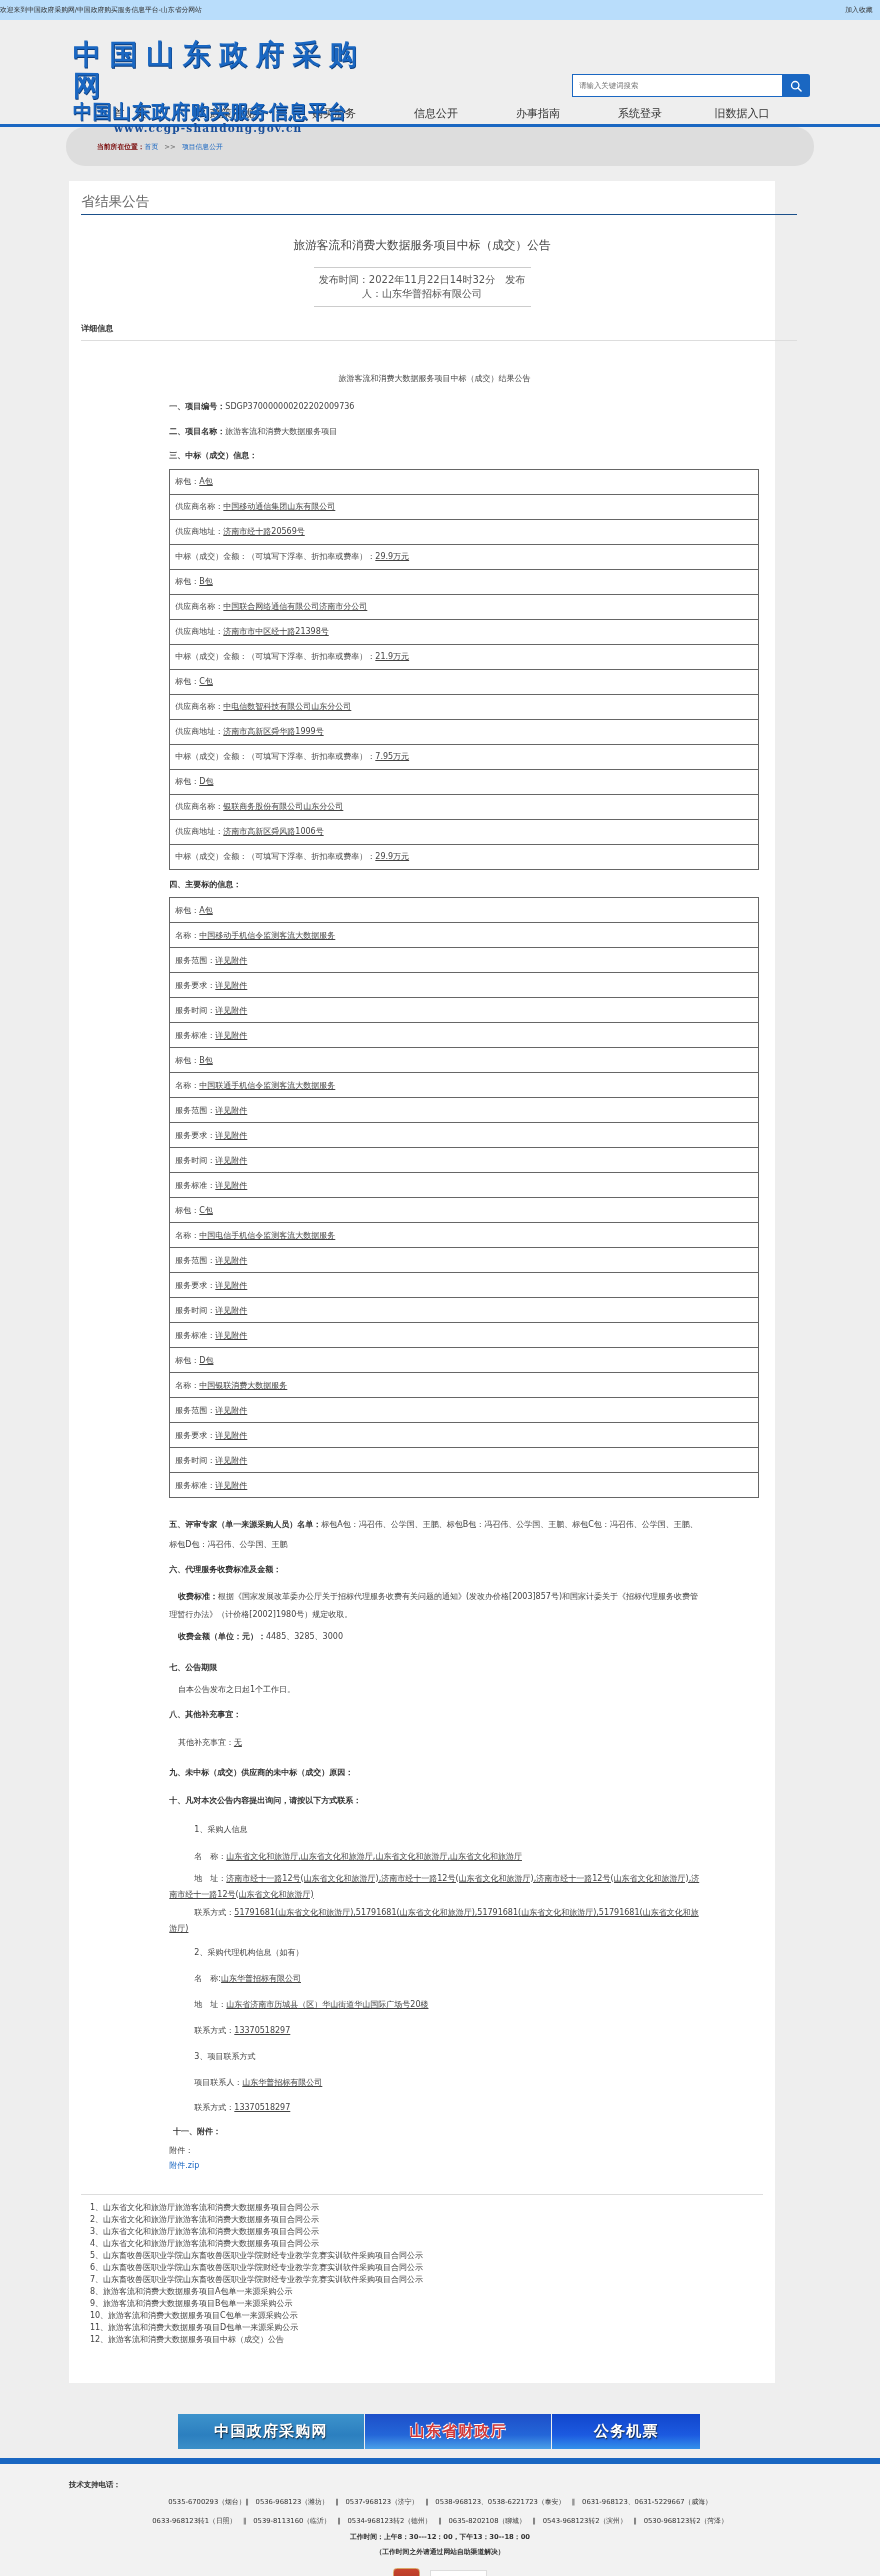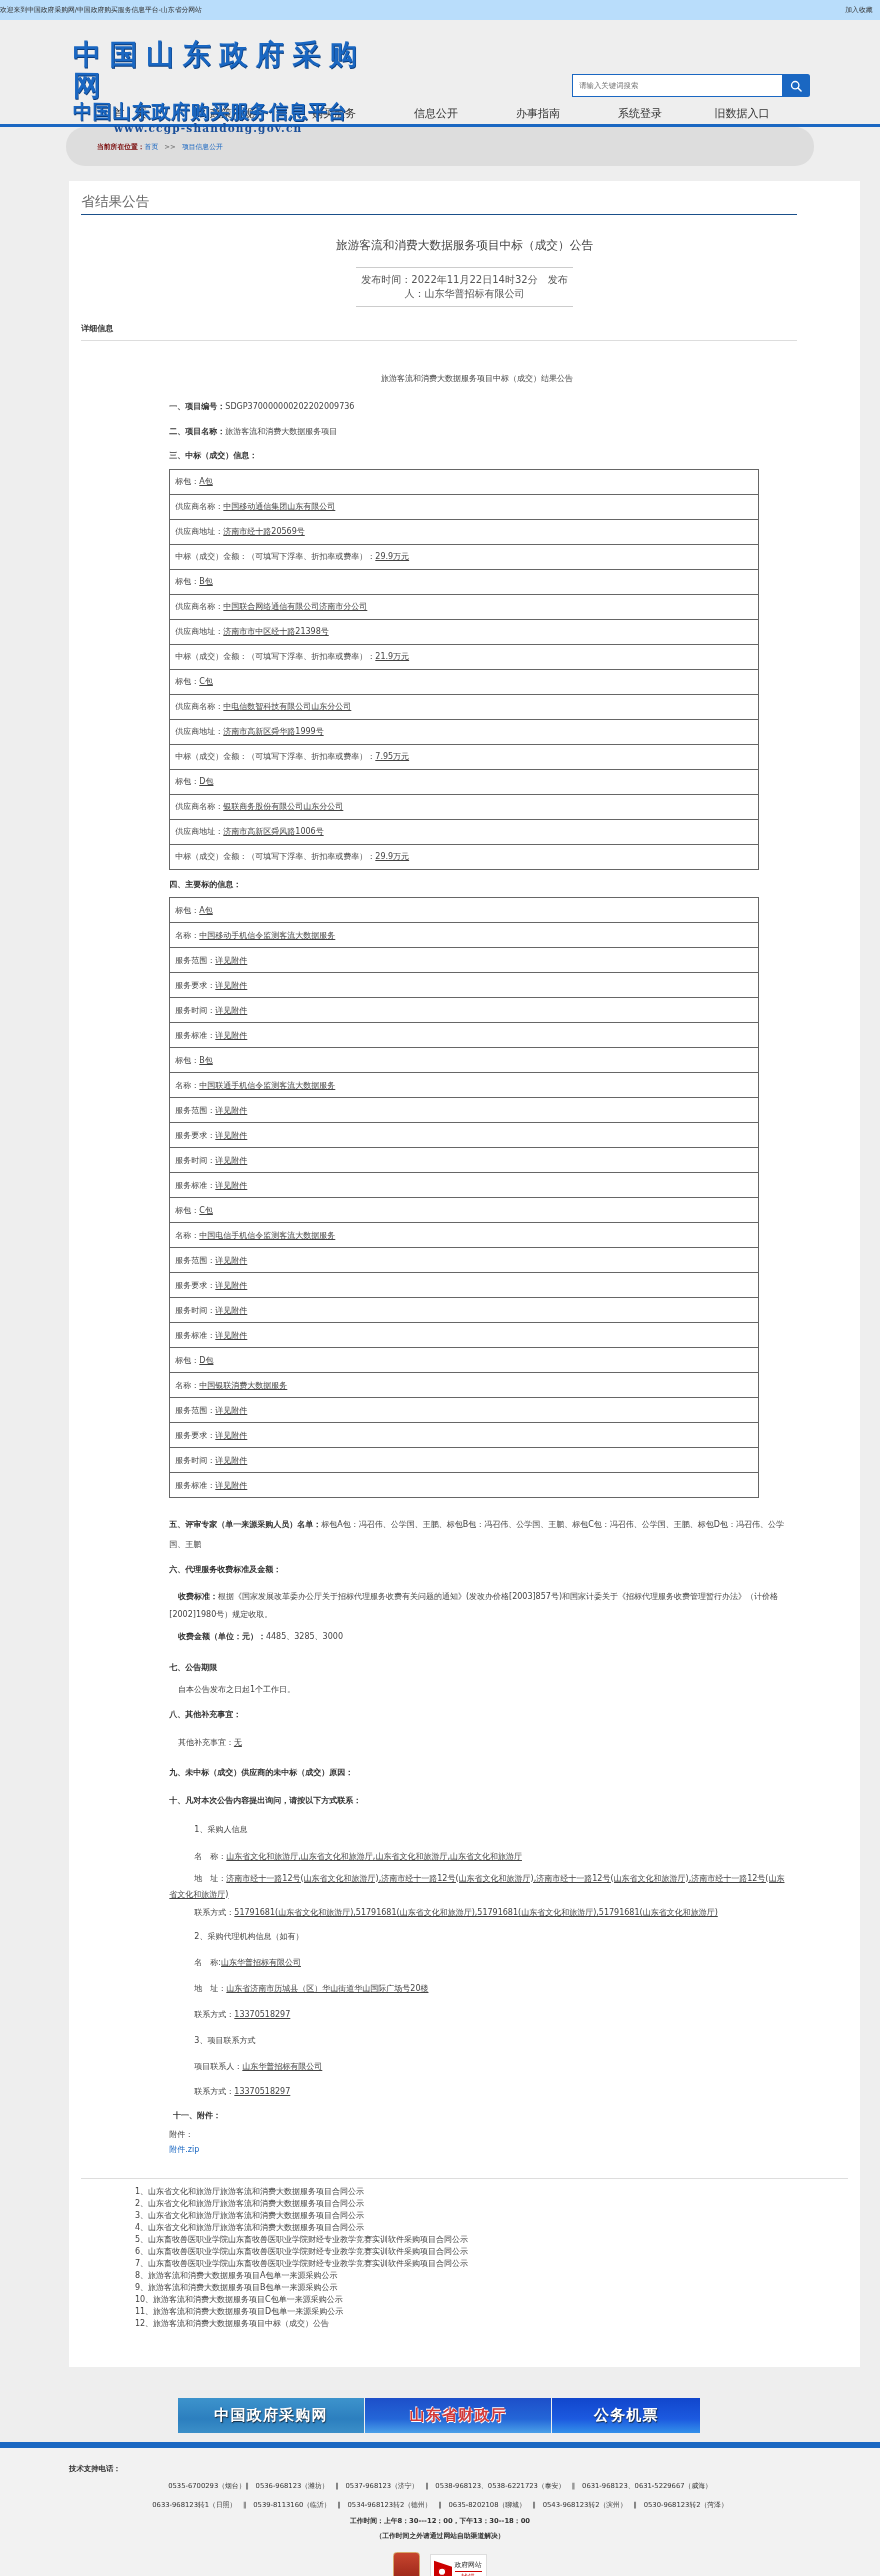--- a/index.html
+++ b/index.html
@@ -14,38 +14,38 @@
   .logo .l3 { font-size: 10.5px; font-weight: bold; letter-spacing: 1.2px; line-height: 12.3px; color: #1a4f9a; margin-left: 41px; }
   .search { position: absolute; left: 572px; top: 54px; width: 238px; height: 23.4px; display: flex; }
   .search input { width: 210px; height: 23.4px; border: 1.9px solid #1a67c2; border-right: none; font-size: 7.4px; padding-left: 6.2px; color: #666; background: #fff; outline: none; font-family: inherit; }
   .search .btn { width: 28px; height: 23.4px; background: #1a67c2; border-radius: 0 2.5px 2.5px 0; display: flex; align-items: center; justify-content: center; cursor: pointer; }
   .nav { height: 21.6px; display: flex; align-items: center; padding-left: 79px; border-bottom: 3.7px solid #1a67c2; background: #eeeeee; height: 25px; }
   .nav .item { font-size: 11px; color: #333; margin-right: 0; width: 102px; cursor: pointer; text-align: center; }
   .crumb-wrap { width: 748px; margin-left: 66px; height: 39px; background: #dddddd; display: flex; align-items: center; padding-left: 31px; font-size: 6.8px; border-radius: 19px; }
   .crumb-wrap .lbl { color: #7a0a0a; font-weight: bold; }
   .crumb-wrap .lnk { color: #1a67c2; }
   .crumb-wrap .sep { color: #777; margin: 0 6.2px; }
-  .panel { width: 791px; margin: 15px 0 0 69px; background: #fff; padding: 12.3px 12.3px 37px 12.3px; }
+  .panel { width: 706px; margin: 15px 0 0 69px; background: #fff; padding: 12.3px 12.3px 37px 12.3px; }
   .section-title { font-size: 13.6px; color: #666; padding-bottom: 2.5px; border-bottom: 1.2px solid #1a4f8a; width: 716px; }
   .art-title { text-align: center; font-size: 11.7px; color: #444; margin-top: 23.4px; }
   .art-meta { width: 217px; margin: 13.6px auto 0; border-top: 1.2px solid #ccc; border-bottom: 1.2px solid #ccc; text-align: center; font-size: 10px; color: #555; padding: 5px 0 5px; }
   .detail-hd { font-size: 8px; font-weight: bold; color: #333; margin-top: 16px; padding-bottom: 6.2px; border-bottom: 1.2px solid #ddd; width: 716px; }
   .content { padding: 0 63px 0 88px; font-size: 7.4px; color: #444; }
   .content .center { text-align: center; margin-top: 32px; font-size: 8px; }
   .content p { line-height: 12.3px; }
   .para { margin-top: 12.3px; font-size: 8px; }
   .b { font-weight: bold; color: #333; }
   table.grid { width: 590px; border-collapse: collapse; margin-top: 6.2px; border-radius: 26px; }
   table.grid td { border: 0.6px solid #666; height: 25px; padding: 0 5px; font-size: 8px; color: #444; }
   .u { text-decoration: underline; color: #444; }
   .indent1 { padding-left: 8.6px; }
   .indent2 { padding-left: 25px; }
   .attach { color: #1a67c2; text-decoration: none; }
   .related { margin-top: 22px; border-top: 0.6px solid #ddd; padding: 6.2px 0 0 8.6px; font-size: 8px; color: #444; }
-  .related div { line-height: 12px; cursor: pointer; margin-left: 45px; }
+  .related div { line-height: 12px; cursor: pointer; }
   .banners { display: flex; margin: 31px 0 0 178px; gap: 1.2px; height: 35px; }
   .banner { height: 35px; display: flex; align-items: center; justify-content: center; font-weight: bold; color: #fff; font-size: 15px; letter-spacing: 1.2px; cursor: pointer; text-shadow: 0.6px 0.6px 1.2px #123; }
   .b1 { width: 186px; background: linear-gradient(180deg,#3d93cc,#2c7fbf 60%,#3b8fc8); }
   .b2 { width: 186px; background: linear-gradient(180deg,#1d4fc9,#2466d8 60%,#4aa0e8); color: #d23a3a; text-shadow: 0.6px 0.6px 0 #fff, -0.6px -0.6px 0 #fff; }
   .b3 { width: 148px; background: linear-gradient(180deg,#1146cc,#1c5ae0 60%,#3390ea); }
   .footer { margin-top: 9.3px; border-top: 6.2px solid #1a67c2; background: #f2f2f2; padding: 16px 0 12.3px; font-size: 6.8px; color: #333; }
   .footer .hd { font-weight: bold; padding-left: 69px; font-size: 7.4px; }
   .footer .row { text-align: center; margin-top: 7.4px; line-height: 11px; }
   .footer .work { text-align: center; font-weight: bold; margin-top: 5px; }
   .footer .note { text-align: center; font-weight: bold; margin-top: 5px; }

